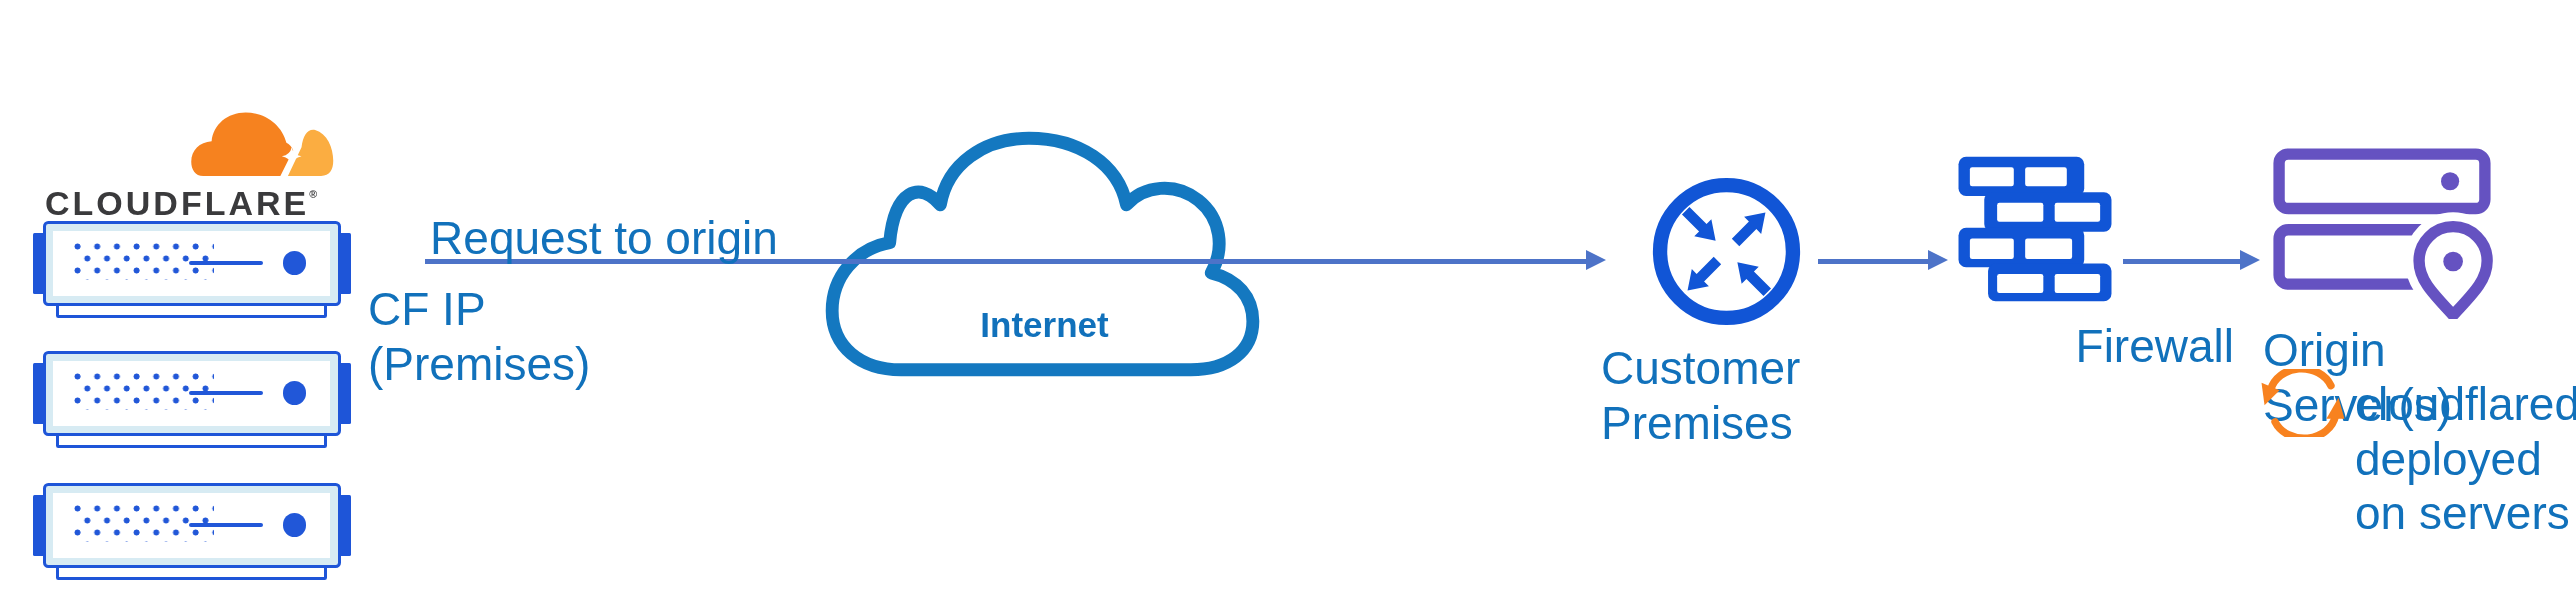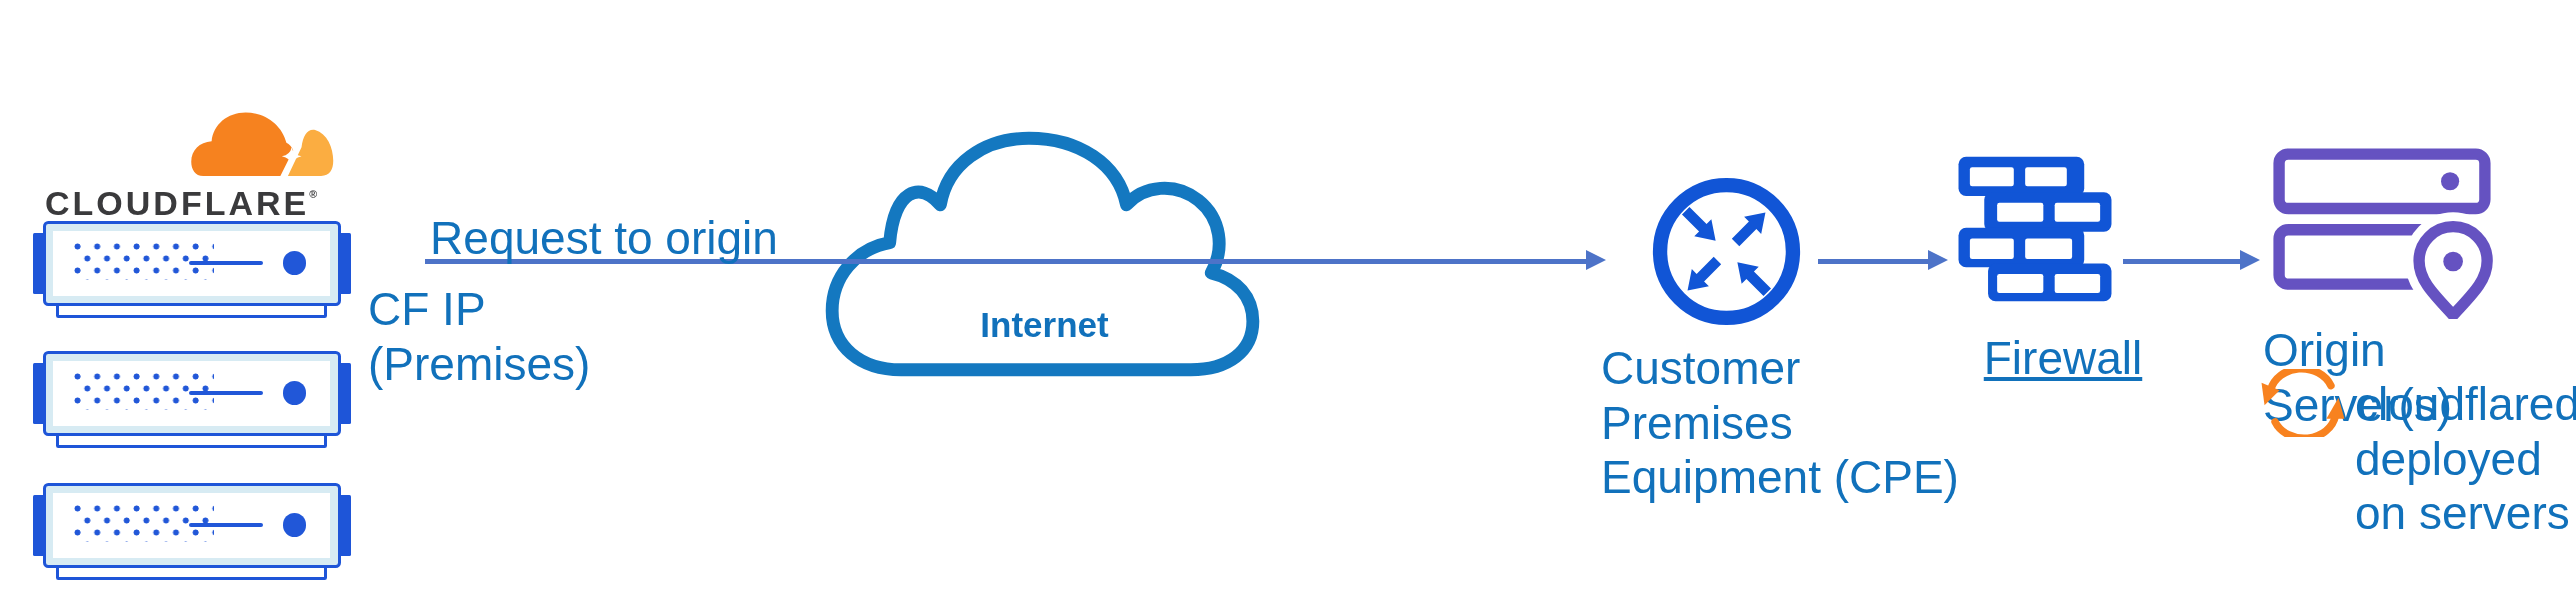--- a/index.html
+++ b/index.html
@@ -41,21 +41,21 @@
     background-position:0 0, 9.8px 12px; }
   .server .slot { position:absolute; right:67px; top:30px; width:74px; height:3.8px; background:#2157d8; border-radius:2.3px; }
   .server .led { position:absolute; right:24px; top:20.4px; width:23.5px; height:23.5px; border-radius:50%; background:#2157d8; }
 
   
   .lbl { color:#1171bb; font-size:46px; line-height:1.19; }
   #req-label { left:426px; top:211px; width:356px; text-align:center; }
   #cfip-label { left:368px; top:282px; }
   #internet-label { left:893px; top:304px; width:303px; text-align:center; font-size:35px;font-weight:bold; }
   #cpe-label { left:1558px; top:341px; width:363px;margin-left:43px; }
-  #fw-label { left:1892px; top:331px; width:342px; text-align:center;text-decoration:underline; }
+  #fw-label { left:1892px; top:319px; width:342px; text-align:right; }
   #origin-label { left:2263px; top:323px; width:318px; }
   #cloudflared-note { left:2355px; top:377px; width:227px; }
 
   
   .line { position:absolute; height:5.3px; background:#4d73c8; top:259px; }
   .ah { position:absolute; width:0; height:0; top:250px;
     border-top:10.6px solid transparent; border-bottom:10.6px solid transparent;
     border-left:20.4px solid #4d73c8; }
 </style>
 </head>
@@ -128,21 +128,20 @@
     <circle cx="100" cy="100" r="88" fill="#ffffff" stroke="#1155d6" stroke-width="19"></circle>
     <g fill="#1155d6">
       <path d="M0,-7 L32,-7 L32,-16 L56,0 L32,16 L32,7 L0,7 Z" transform="translate(46,46) rotate(45)"></path>
       <path d="M0,-7 L32,-7 L32,-16 L56,0 L32,16 L32,7 L0,7 Z" transform="translate(112,88) rotate(-45)"></path>
       <path d="M0,-7 L32,-7 L32,-16 L56,0 L32,16 L32,7 L0,7 Z" transform="translate(88,112) rotate(135)"></path>
       <path d="M0,-7 L32,-7 L32,-16 L56,0 L32,16 L32,7 L0,7 Z" transform="translate(154,154) rotate(-135)"></path>
     </g>
   </svg>
   <div class="abs lbl" id="cpe-label">
     <div>Customer Premises</div>
-    <div>Equipment (CPE)</div>
   </div>
 
   <div class="line" style="left:1818px;width:110px"></div>
   <div class="ah" style="left:1928px"></div>
 
   <svg class="abs" style="left:1957px;top:155px" width="156" height="148" viewBox="0 0 206 195">
     <g fill="#1155d6">
       <rect x="2" y="2" width="166" height="52" rx="10"></rect>
       <rect x="36" y="49" width="168" height="52" rx="10"></rect>
       <rect x="2" y="96" width="166" height="52" rx="10"></rect>

